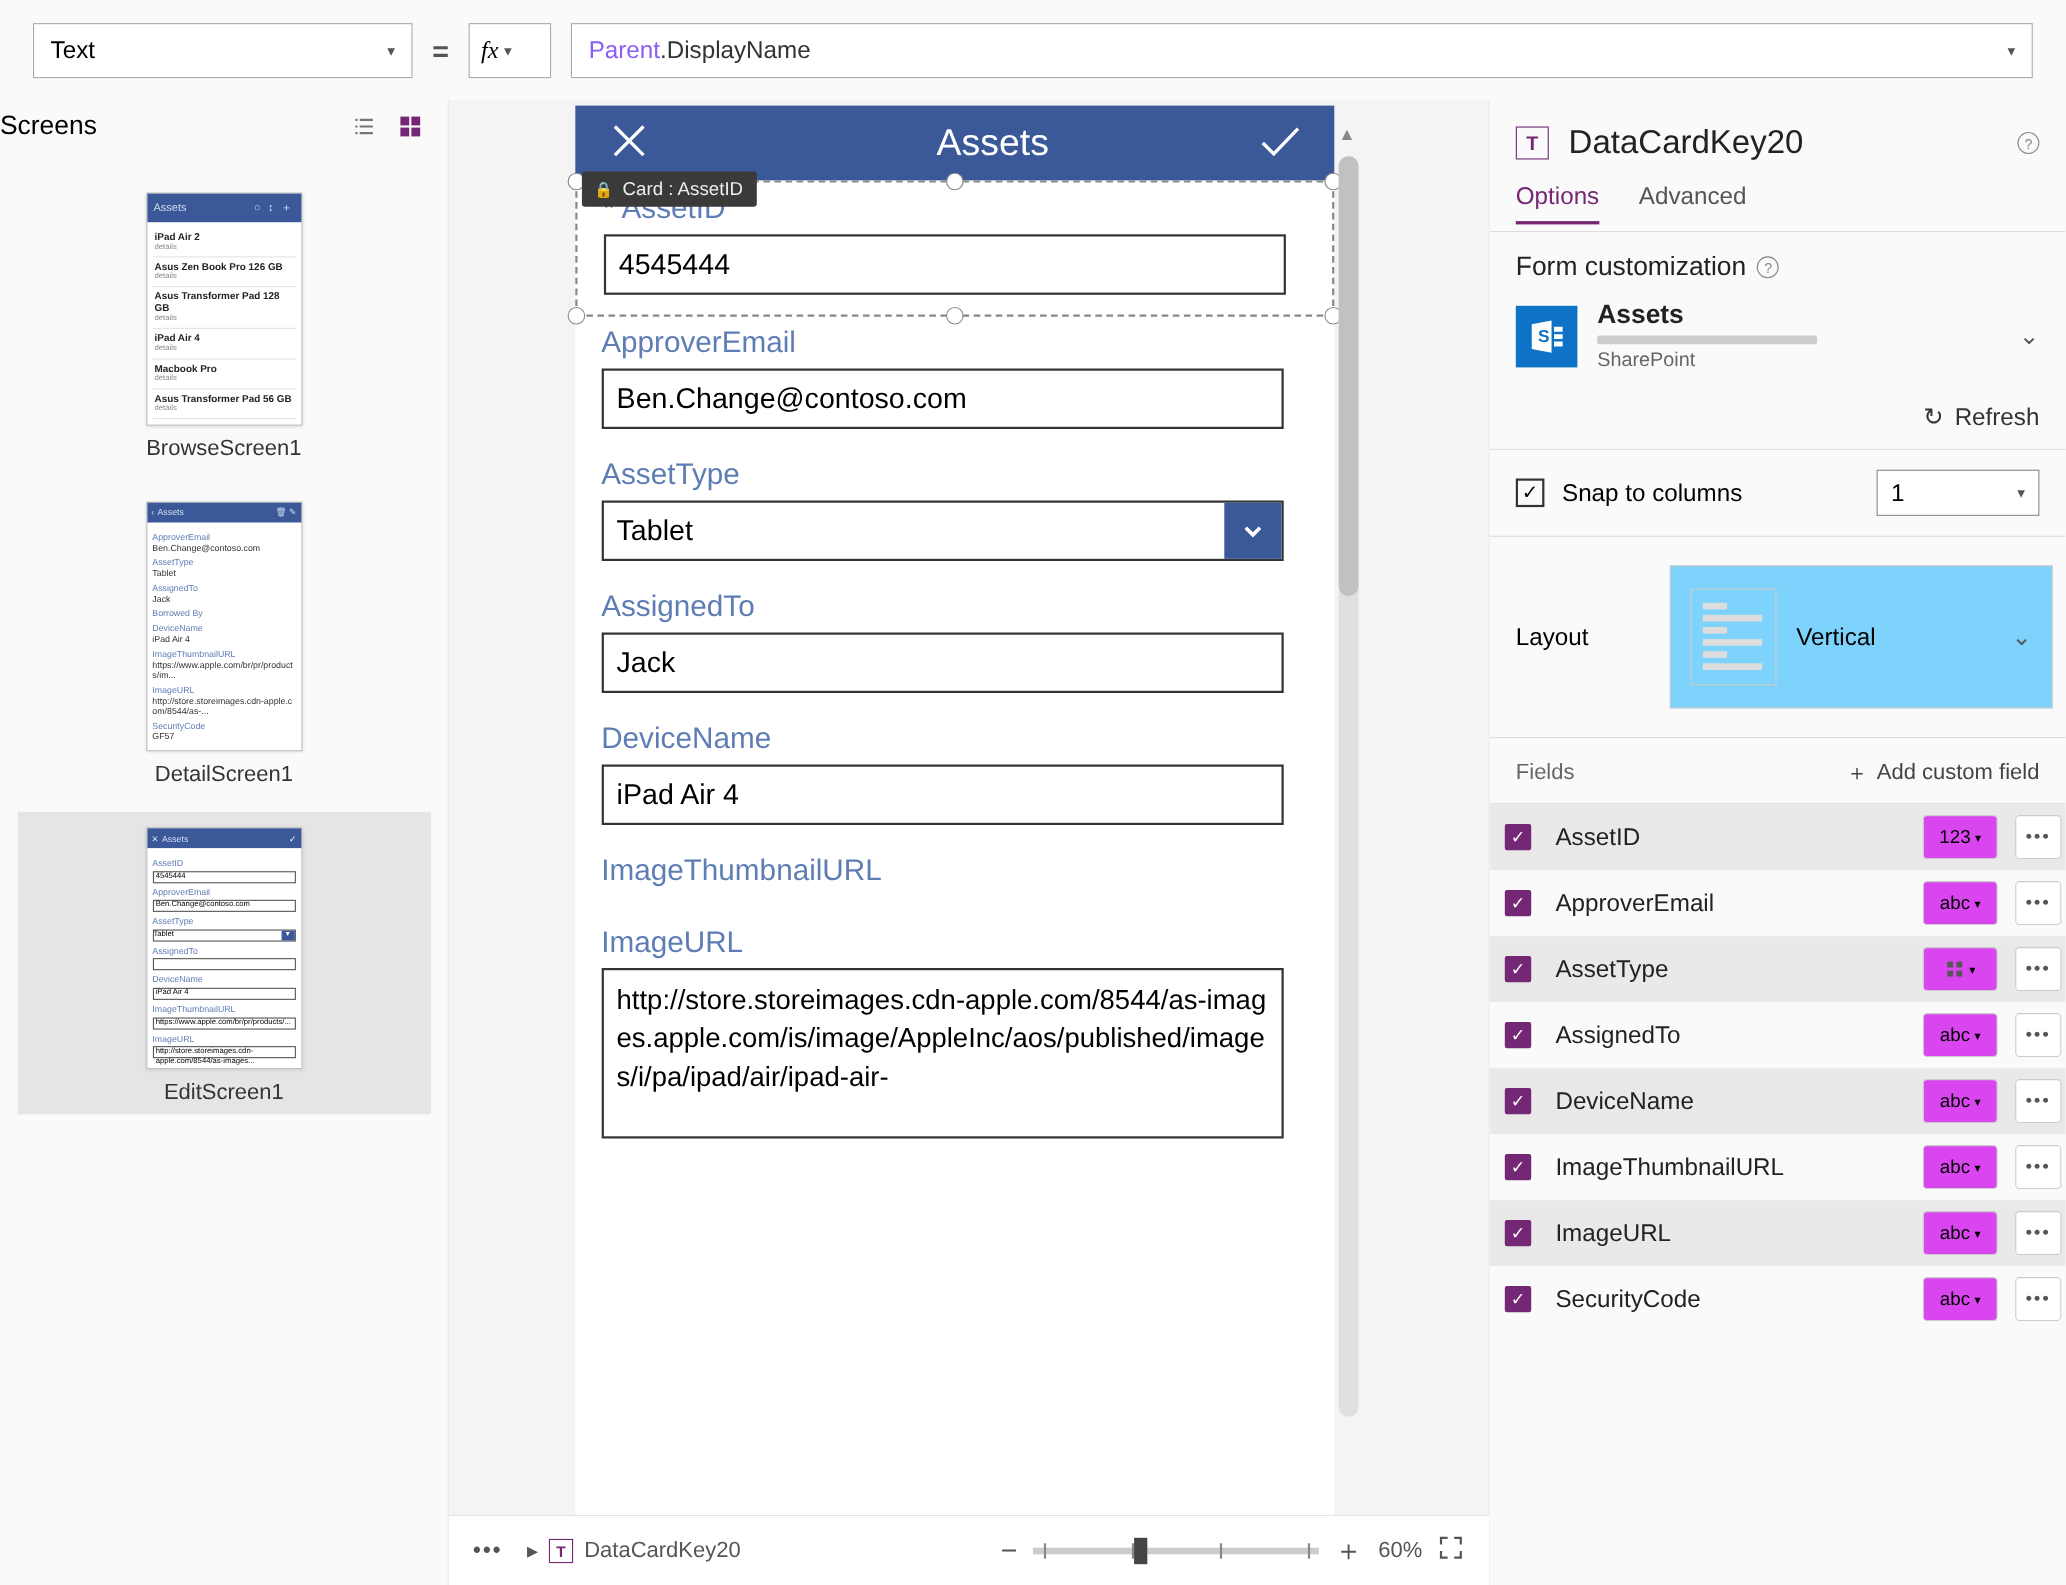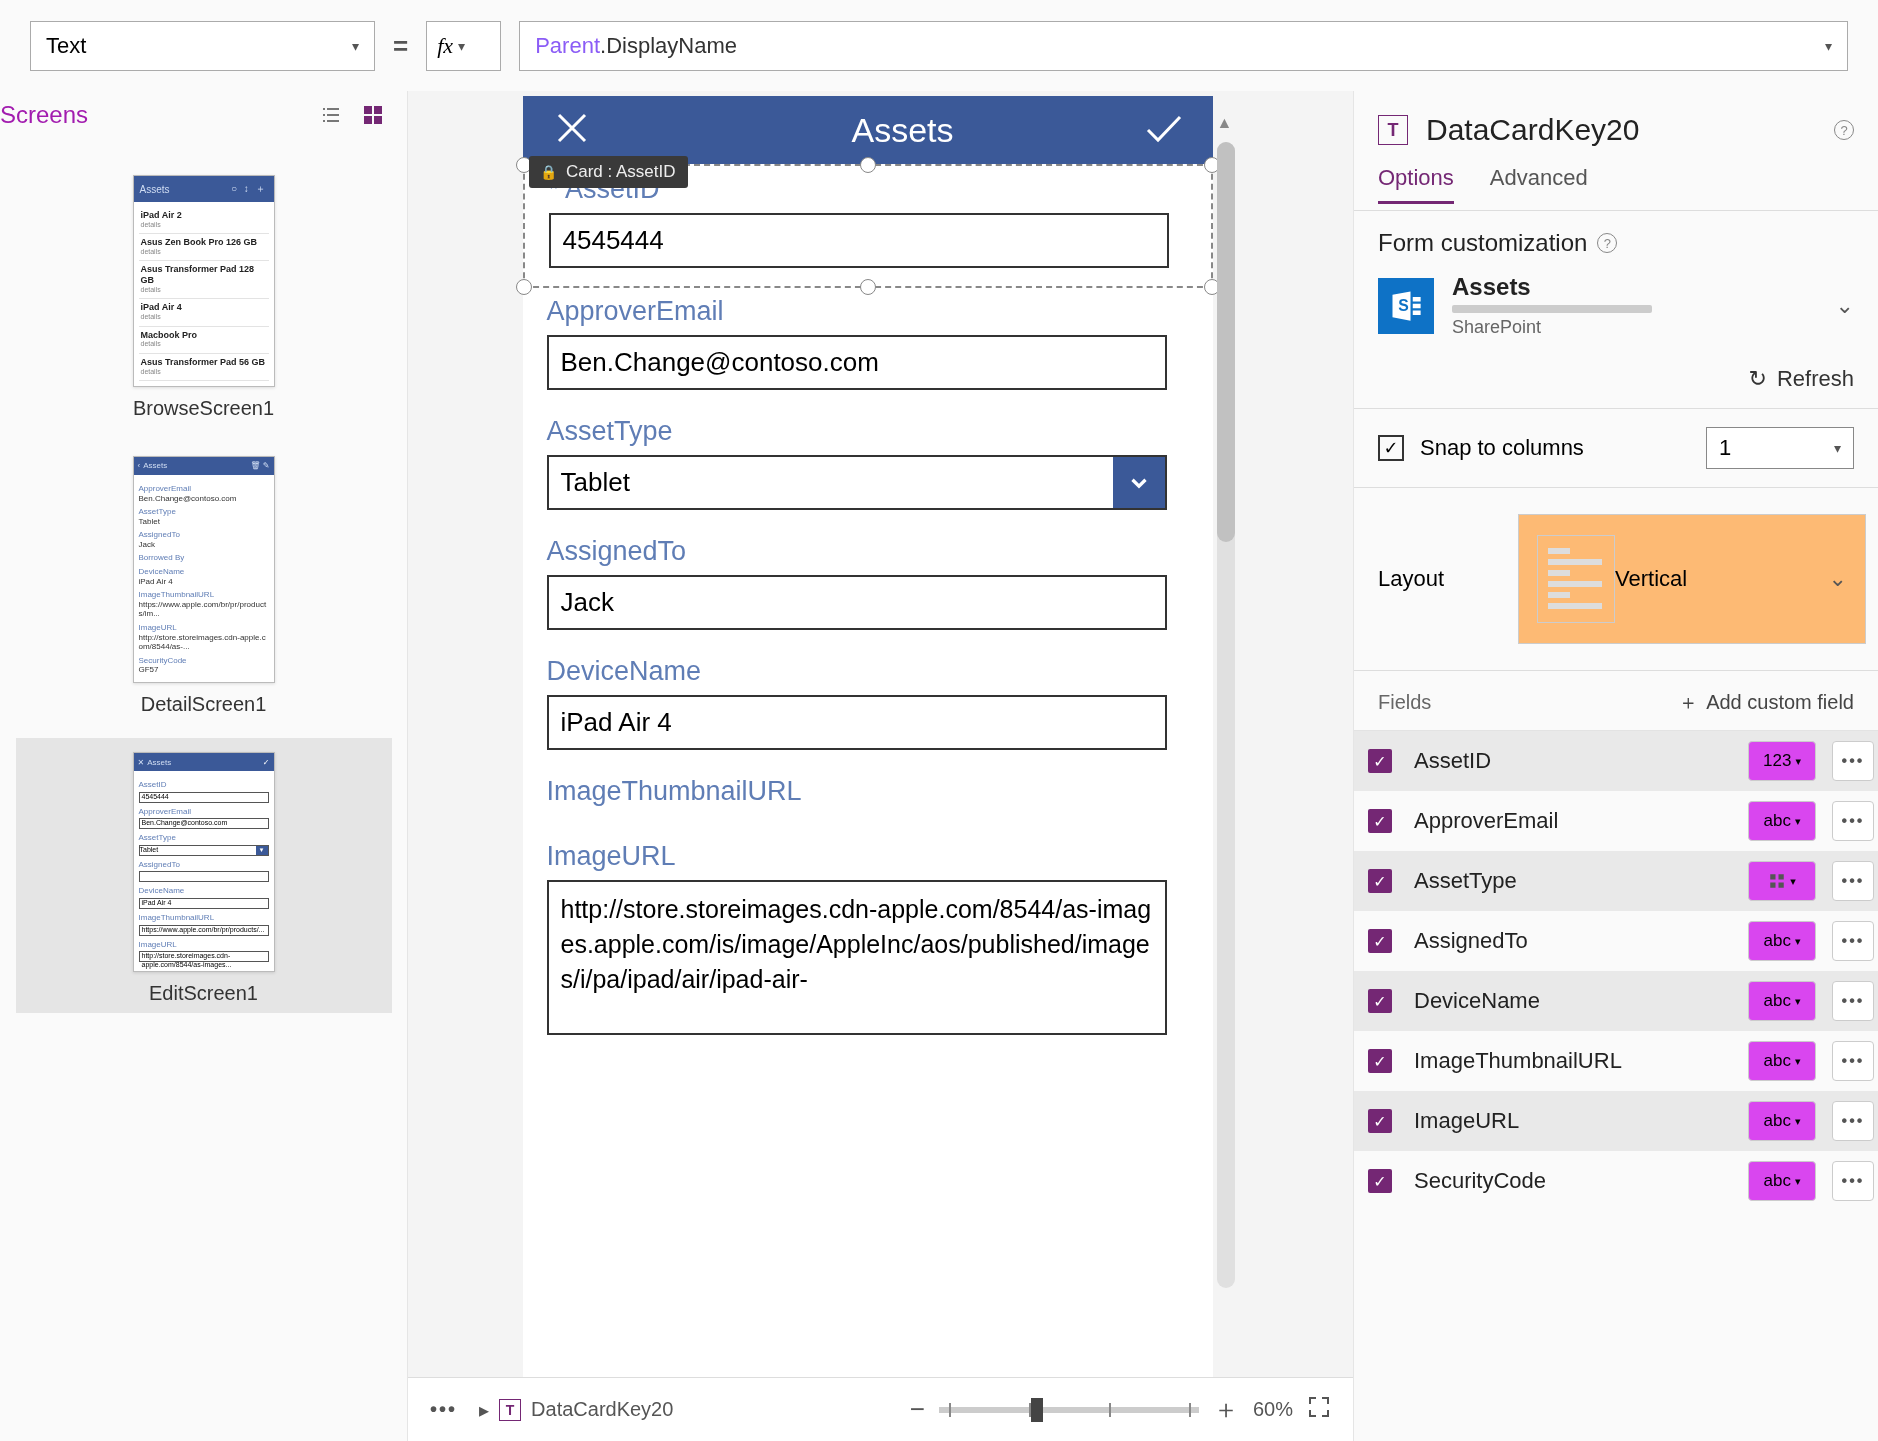--- a/index.html
+++ b/index.html
@@ -10,21 +10,21 @@
   .prop-select { width: 345px; height: 50px; border: 1px solid #ababab; display: flex; align-items: center; justify-content: space-between; padding: 0 15px; font-size: 22px; background: #fff; }
   .eq-sign { font-size: 26px; color: #555; font-weight: 600; }
   .fx-box { width: 75px; height: 50px; border: 1px solid #ababab; display: flex; align-items: center; padding: 0 10px; gap: 5px; background: #fff; }
   .formula-input-wrap { flex: 1; height: 50px; border: 1px solid #ababab; display:flex; align-items:center; justify-content:space-between; padding:0 15px; background:#fff; font-family: Consolas, monospace; font-size:22px; color:#333; }
   .formula-text .parent { color:#8b5cf6;margin-top:15px; }
   .chev { font-size: 14px; color: #555; }
 
   
   .main { display: flex; height: calc(100% - 90px); }
   .screens-panel { width: 408px; border-right: 1px solid #e5e5e5; background: #fafafa; display:flex; flex-direction:column; }
-  .screens-header { display:flex; align-items:center; justify-content:space-between; padding:10px 22px 16px 0; font-size:24px; color:#a21caf; }
+  .screens-header { display:flex; align-items:center; justify-content:space-between; padding:10px 22px 16px 0; font-size:24px; color:#000000; }
   .screens-icons { display:flex; gap:18px; }
   .icon-list, .icon-grid { width:24px; height:24px; }
   .icon-list svg path, .icon-grid svg rect { fill:#777; }
   .icon-grid.active svg rect { fill: #742774; }
 
   .thumb-list { display:flex; flex-direction:column; align-items:center; gap:14px; height:100%; overflow:auto; padding-top:16px; }
   .thumb-wrap { width:376px; display:flex; flex-direction:column; align-items:center; gap:10px; padding:14px 0 8px 0; }
   .thumb-wrap.selected { background:#e5e5e5; }
   .thumb { width:142px; border:1px solid #bbb; box-shadow:0 1px 3px rgba(0,0,0,0.12); background:#fff; }
   .thumb .t-head { background:#3b5998; height:26px; font-size:10px; color:#d0ddf3; display:flex; align-items:center; padding:0 6px; justify-content:space-between; }
@@ -86,21 +86,21 @@
   .sp-icon svg { fill:#fff; }
   .ds-name { font-size:24px; font-weight:600; color:#222; }
   .ds-sub { font-size:18px; color:#666; }
   .refresh-row { display:flex; justify-content:flex-end; align-items:center; gap:10px; font-size:22px; color:#333; padding:10px 24px 16px 24px; }
 
   .snap-row { display:flex; align-items:center; justify-content:space-between; padding:18px 24px; border-top:1px solid #ddd; border-bottom:1px solid #ddd; }
   .checkbox { width:26px; height:26px; border:2px solid #333; display:inline-flex; align-items:center; justify-content:center; font-size:18px; }
   .snap-select { width:148px; height:42px; border:1px solid #888; display:flex; align-items:center; justify-content:space-between; padding:0 12px; font-size:22px; background:#fff; }
 
   .layout-row { display:flex; align-items:center; justify-content:space-between; padding:26px 12px 26px 24px; border-bottom:1px solid #ddd; }
-  .layout-card { border:1px solid #ccc; width:348px; height:130px; display:flex; align-items:center; padding:0 18px; background:#fdba74; }
+  .layout-card { border:1px solid #ccc; width:348px; height:130px; display:flex; align-items:center; padding:0 18px; gap:18px; background:#7dd3fc; }
   .layout-icon { width:78px; height:88px; border:1px solid #ccc; padding:12px 10px; display:flex; flex-direction:column; gap:5px; }
   .layout-line { height:6px; background:#ddd; }
   .layout-line.short { width:40%; } .layout-line.long { width:96%; }
   .layout-text { font-size:22px; }
 
   .fields-head { display:flex; justify-content:space-between; align-items:center; padding:18px 24px 14px 24px; font-size:20px; color:#666; }
   .add-field { color:#444; font-size:20px; display:flex; align-items:center; gap:8px; }
   .field-list { border-top:1px solid #e3e3e3; }
   .field-row { display:flex; align-items:center; height:60px; padding:0 4px 0 14px; gap:10px; }
   .field-row.alt { background:#e9e9e9; }

